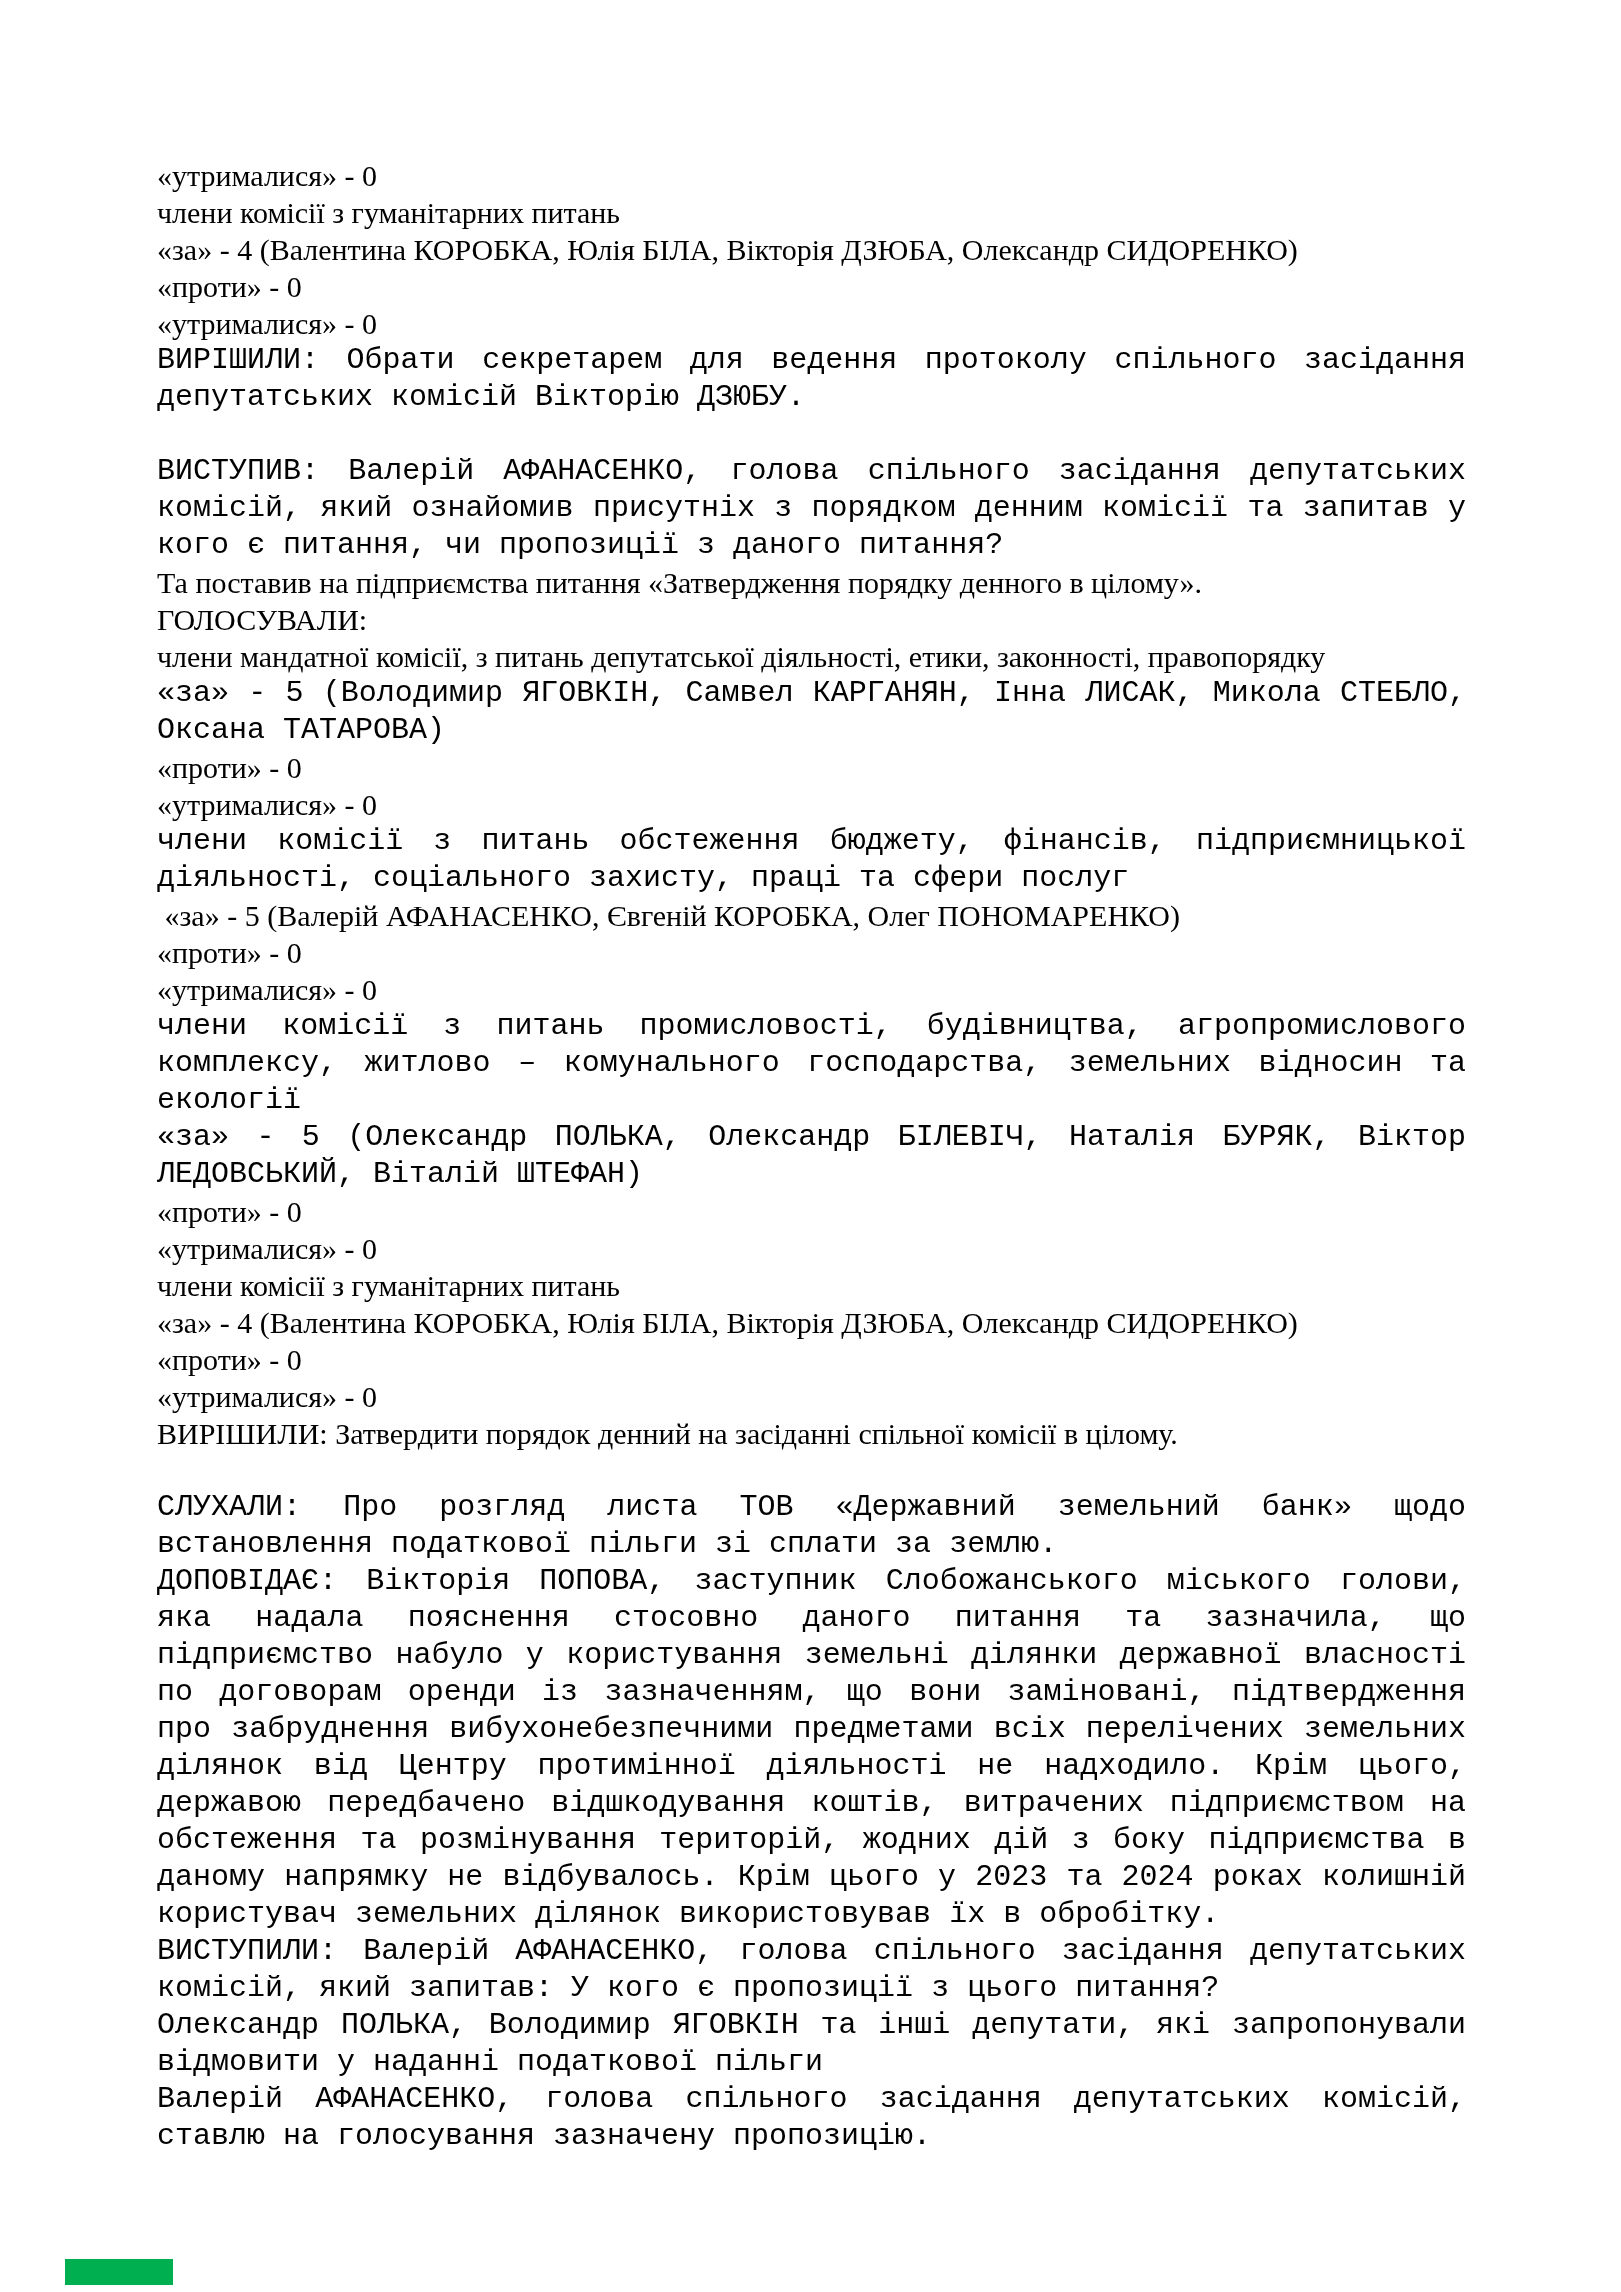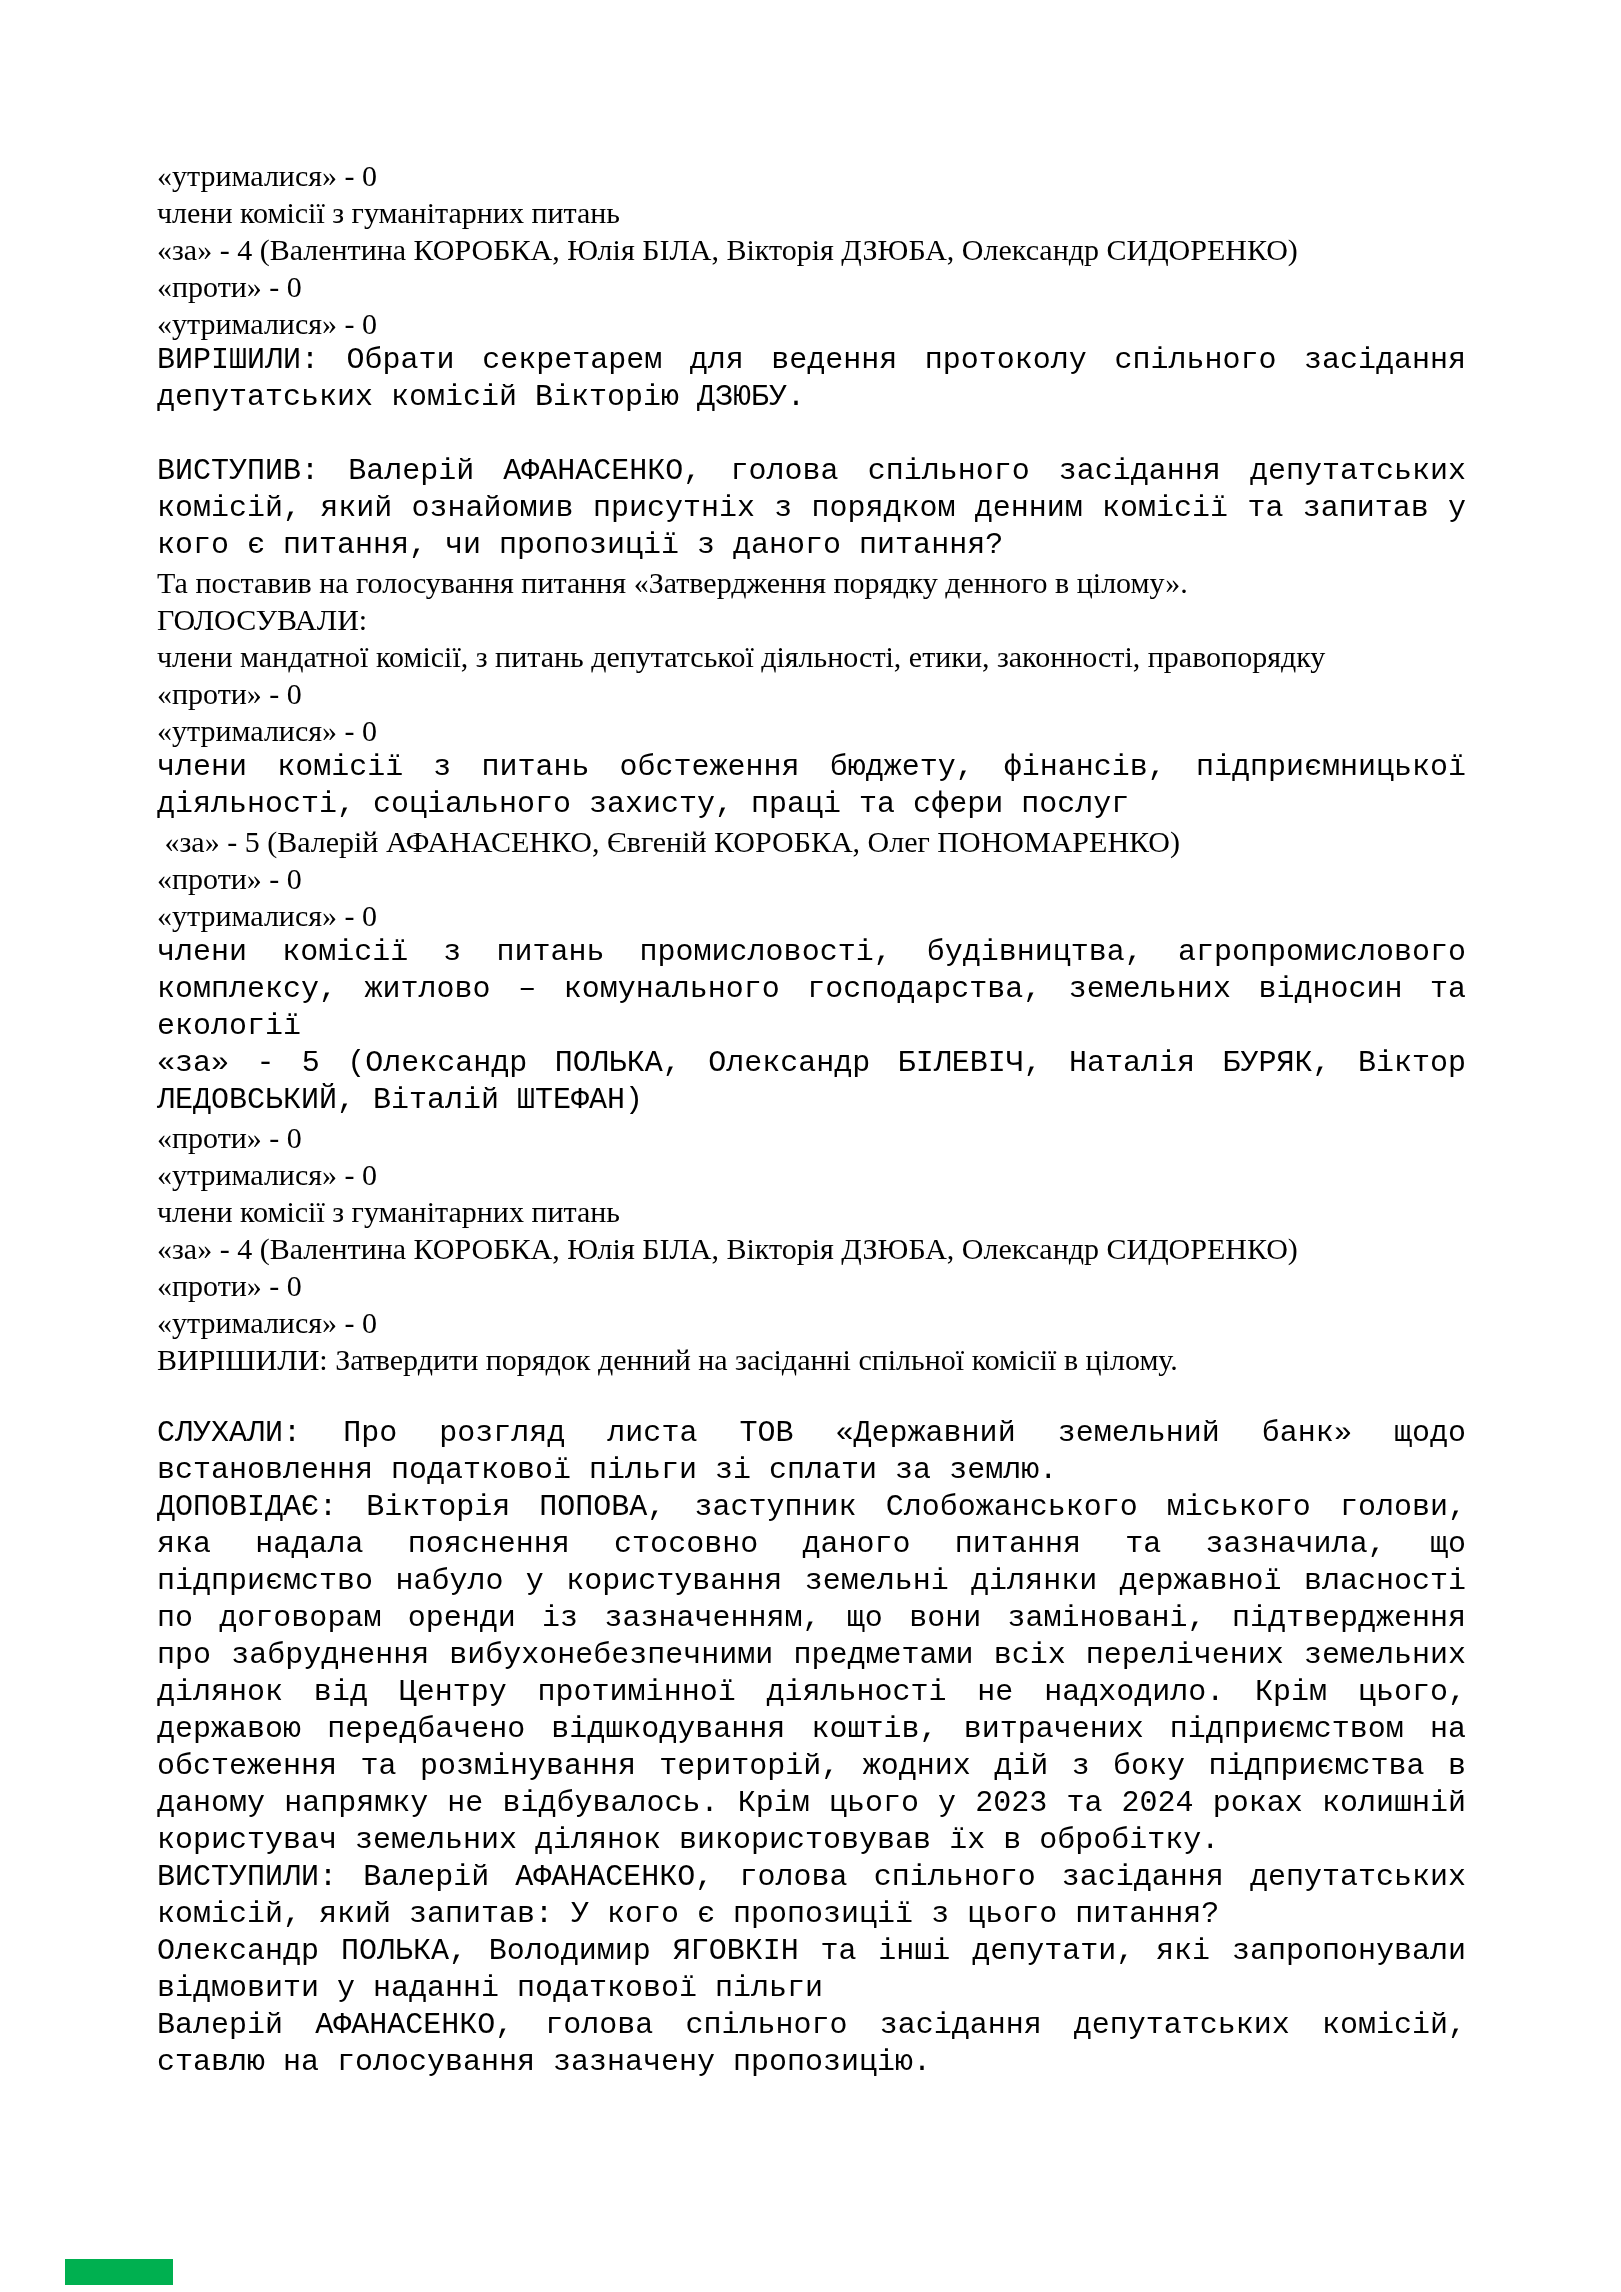--- a/index.html
+++ b/index.html
@@ -52,23 +52,24 @@
 <div class="page" style="color: rgb(0, 0, 0); background-color: rgb(255, 255, 255); padding-left: 8px;">
   <div class="content" id="doc-body">
       <p class="line">«утрималися» - 0</p>
       <p class="line">члени комісії з гуманітарних питань</p>
       <p class="line">«за» - 4 (Валентина КОРОБКА, Юлія БІЛА, Вікторія ДЗЮБА, Олександр СИДОРЕНКО)</p>
       <p class="line">«проти» - 0</p>
       <p class="line">«утрималися» - 0</p>
       <p class="line just">ВИРІШИЛИ: Обрати секретарем для ведення протоколу спільного засідання депутатських комісій Вікторію ДЗЮБУ.</p>
       <div class="blank-line"></div>
       <p class="line just">ВИСТУПИВ: Валерій АФАНАСЕНКО, голова спільного засідання депутатських комісій, який ознайомив присутніх з порядком денним комісії та запитав у кого є питання, чи пропозиції з даного питання?</p>
-      <p class="line">Та поставив на голосування питання «Затвердження порядку денного в цілому».</p>
+      <p class="line">Та поставив на підприємства питання «Затвердження порядку денного в цілому».</p>
       <p class="line">ГОЛОСУВАЛИ:</p>
       <p class="line">члени мандатної комісії, з питань депутатської діяльності, етики, законності, правопорядку</p>
+      <p class="line just">«за» - 5 (Володимир ЯГОВКІН, Самвел КАРГАНЯН, Інна ЛИСАК, Микола СТЕБЛО, Оксана ТАТАРОВА)</p>
       <p class="line">«проти» - 0</p>
       <p class="line">«утрималися» - 0</p>
       <p class="line just">члени комісії з питань обстеження бюджету, фінансів, підприємницької діяльності, соціального захисту, праці та сфери послуг</p>
       <p class="line"> «за» - 5 (Валерій АФАНАСЕНКО, Євгеній КОРОБКА, Олег ПОНОМАРЕНКО)</p>
       <p class="line">«проти» - 0</p>
       <p class="line">«утрималися» - 0</p>
       <p class="line just">члени комісії з питань промисловості, будівництва, агропромислового комплексу, житлово – комунального господарства, земельних відносин та екології</p>
       <p class="line just">«за» - 5 (Олександр ПОЛЬКА, Олександр БІЛЕВІЧ, Наталія БУРЯК, Віктор ЛЕДОВСЬКИЙ, Віталій ШТЕФАН)</p>
       <p class="line">«проти» - 0</p>
       <p class="line">«утрималися» - 0</p>

